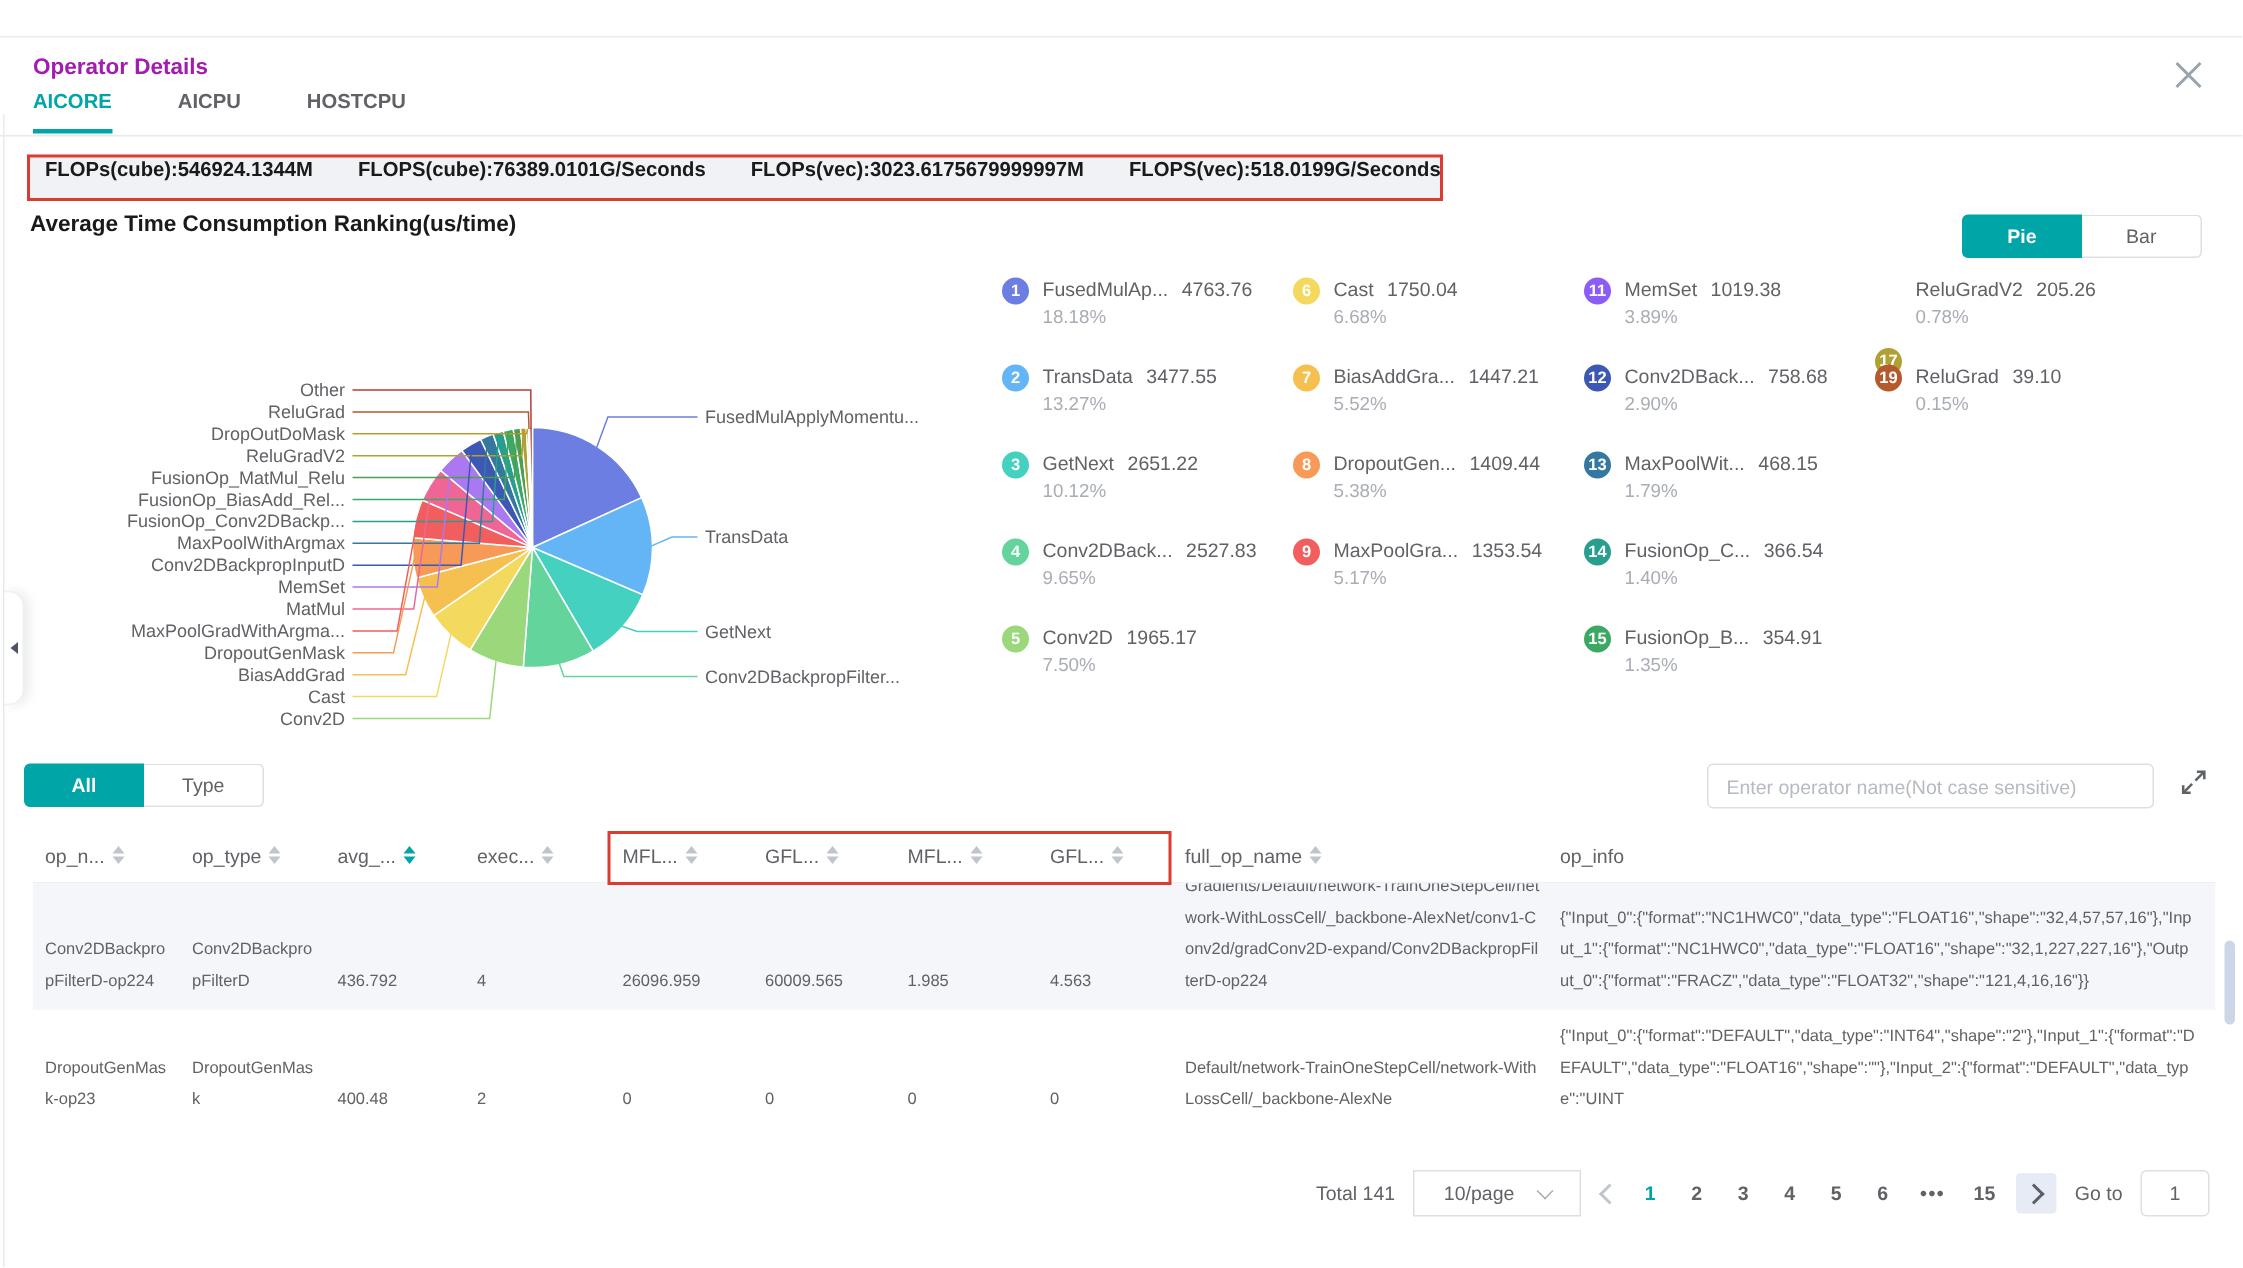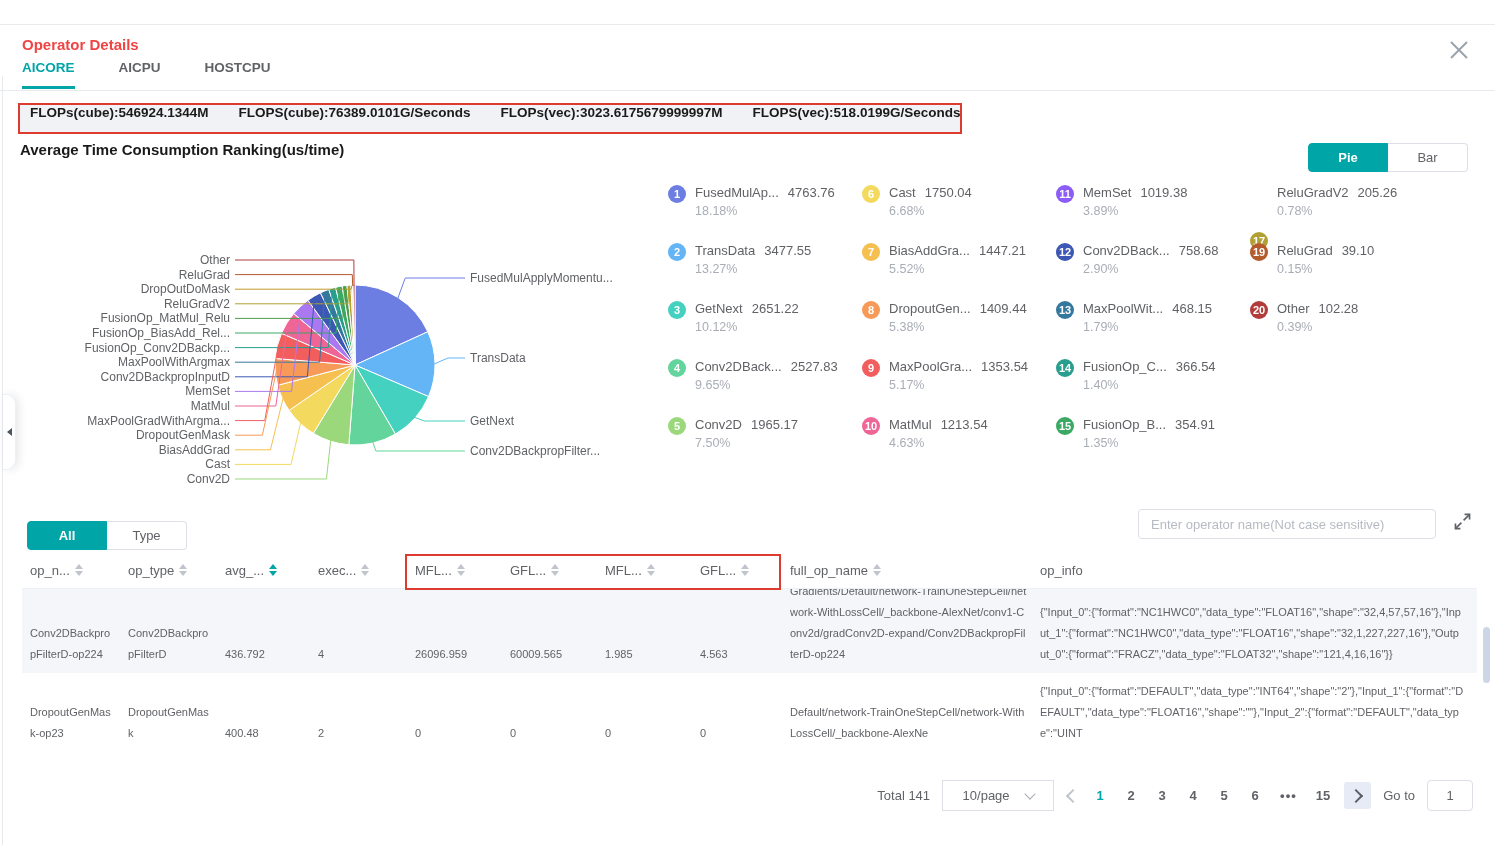--- a/index.html
+++ b/index.html
@@ -10,42 +10,42 @@
   }
   .hairline-top{position:absolute;left:0;top:24px;width:100%;height:1px;background:#e8ebee;}
   .hairline-left{position:absolute;left:2px;top:76px;bottom:0;width:1px;background:#e8ebee;}
 
   
   .handle{position:absolute;left:3px;top:394px;width:12px;height:74px;background:#fff;
     border:1px solid #eef1f4;border-left:none;border-radius:0 10px 10px 0;
     box-shadow:3px 0 8px rgba(30,40,60,.10);display:flex;align-items:center;justify-content:center;}
   .handle .tri{width:0;height:0;border-top:4px solid transparent;border-bottom:4px solid transparent;border-right:5px solid #4b5563;}
 
-  .page-title{position:absolute;left:22px;top:36px;font-size:15px;font-weight:bold;color:#ef4444;text-align:right;}
+  .page-title{position:absolute;left:22px;top:36px;font-size:15px;font-weight:bold;color:#a21caf;text-align:right;}
   .close-btn{position:absolute;right:24px;top:38px;width:24px;height:24px;cursor:pointer;}
 
   .tabs{position:absolute;left:22px;top:60px;display:flex;gap:44px;}
   .tab{font-size:13.5px;font-weight:bold;color:#606266;padding-bottom:11px;cursor:pointer;}
   .tab.active{color:#00a5a7;border-bottom:3px solid #00a5a7;}
   .tabline{position:absolute;left:0;top:90px;width:100%;height:1px;background:#e7eaee;}
 
   .flops-bar{position:absolute;left:18px;top:103px;width:944px;height:31px;box-sizing:border-box;
     background:#f0f2f5;border:2px solid #dd3b2f;display:flex;gap:30px;
     padding:0 10px;font-size:13.5px;font-weight:bold;color:#1a1a1a;white-space:nowrap;}
 
   .section-title{position:absolute;left:20px;top:141px;font-size:15px;font-weight:bold;color:#1a1a1a;}
 
   .toggle{display:flex;}
   .toggle .tbtn{width:80px;height:29px;line-height:27px;text-align:center;font-size:13px;
     border:1px solid #dcdfe6;color:#606266;background:#fff;box-sizing:border-box;cursor:pointer;}
   .toggle .tbtn:first-child{border-radius:4px 0 0 4px;}
   .toggle .tbtn:last-child{border-radius:0 4px 4px 0;border-left:none;}
   .toggle .tbtn.active{background:#00a5a7;border-color:#00a5a7;color:#fff;font-weight:bold;}
   #view-toggle{position:absolute;right:27px;top:143px;}
-  #filter-toggle{position:absolute;left:27px;top:509px;margin-top:12px;}
+  #filter-toggle{position:absolute;left:16px;top:509px;}
 
   #pie-svg{position:absolute;left:10px;top:175px;}
   .pie-label{font-size:12px;fill:#606266;}
 
   .legend{position:absolute;left:668px;top:184px;display:flex;}
   .legend-col{width:194px;}
   .legend-col:last-child{width:230px;}
   .legend-item{height:58px;display:flex;align-items:flex-start;cursor:pointer;}
   .badge{width:18px;height:18px;border-radius:50%;color:#fff;font-size:11px;font-weight:bold;
     display:flex;align-items:center;justify-content:center;margin-right:9px;margin-top:1px;flex:none;}
@@ -260,27 +260,20 @@
           <div class="li-pct">5.38%</div>
         </div>
       </div>
       <div class="legend-item">
         <span class="badge" style="background: rgb(242, 94, 94);">9</span>
         <div>
           <div class="li-line1"><span>MaxPoolGra...</span><span class="li-val">1353.54</span></div>
           <div class="li-pct">5.17%</div>
         </div>
       </div>
-      <div class="legend-item">
-        <span class="badge" style="background: rgb(238, 101, 150);">10</span>
-        <div>
-          <div class="li-line1"><span>MatMul</span><span class="li-val">1213.54</span></div>
-          <div class="li-pct">4.63%</div>
-        </div>
-      </div>
     </div>
     <div class="legend-col">
       <div class="legend-item">
         <span class="badge" style="background: #8b5cf6; text-align: right;">11</span>
         <div>
           <div class="li-line1"><span>MemSet</span><span class="li-val">1019.38</span></div>
           <div class="li-pct">3.89%</div>
         </div>
       </div>
       <div class="legend-item">
@@ -318,27 +311,20 @@
         <div>
           <div class="li-line1"><span>ReluGradV2</span><span class="li-val">205.26</span></div>
           <div class="li-pct">0.78%</div>
         </div>
       </div>
       <div class="legend-item">
         <span class="badge" style="background: rgb(180, 90, 45);">19</span>
         <div>
           <div class="li-line1"><span>ReluGrad</span><span class="li-val">39.10</span></div>
           <div class="li-pct">0.15%</div>
-        </div>
-      </div>
-      <div class="legend-item">
-        <span class="badge" style="background: rgb(178, 60, 60);">20</span>
-        <div>
-          <div class="li-line1"><span>Other</span><span class="li-val">102.28</span></div>
-          <div class="li-pct">0.39%</div>
         </div>
       </div>
     </div>
   </div>
 
 <div class="toggle" id="filter-toggle">
     <div class="tbtn active">All</div>
     <div class="tbtn">Type</div>
   </div>
 

